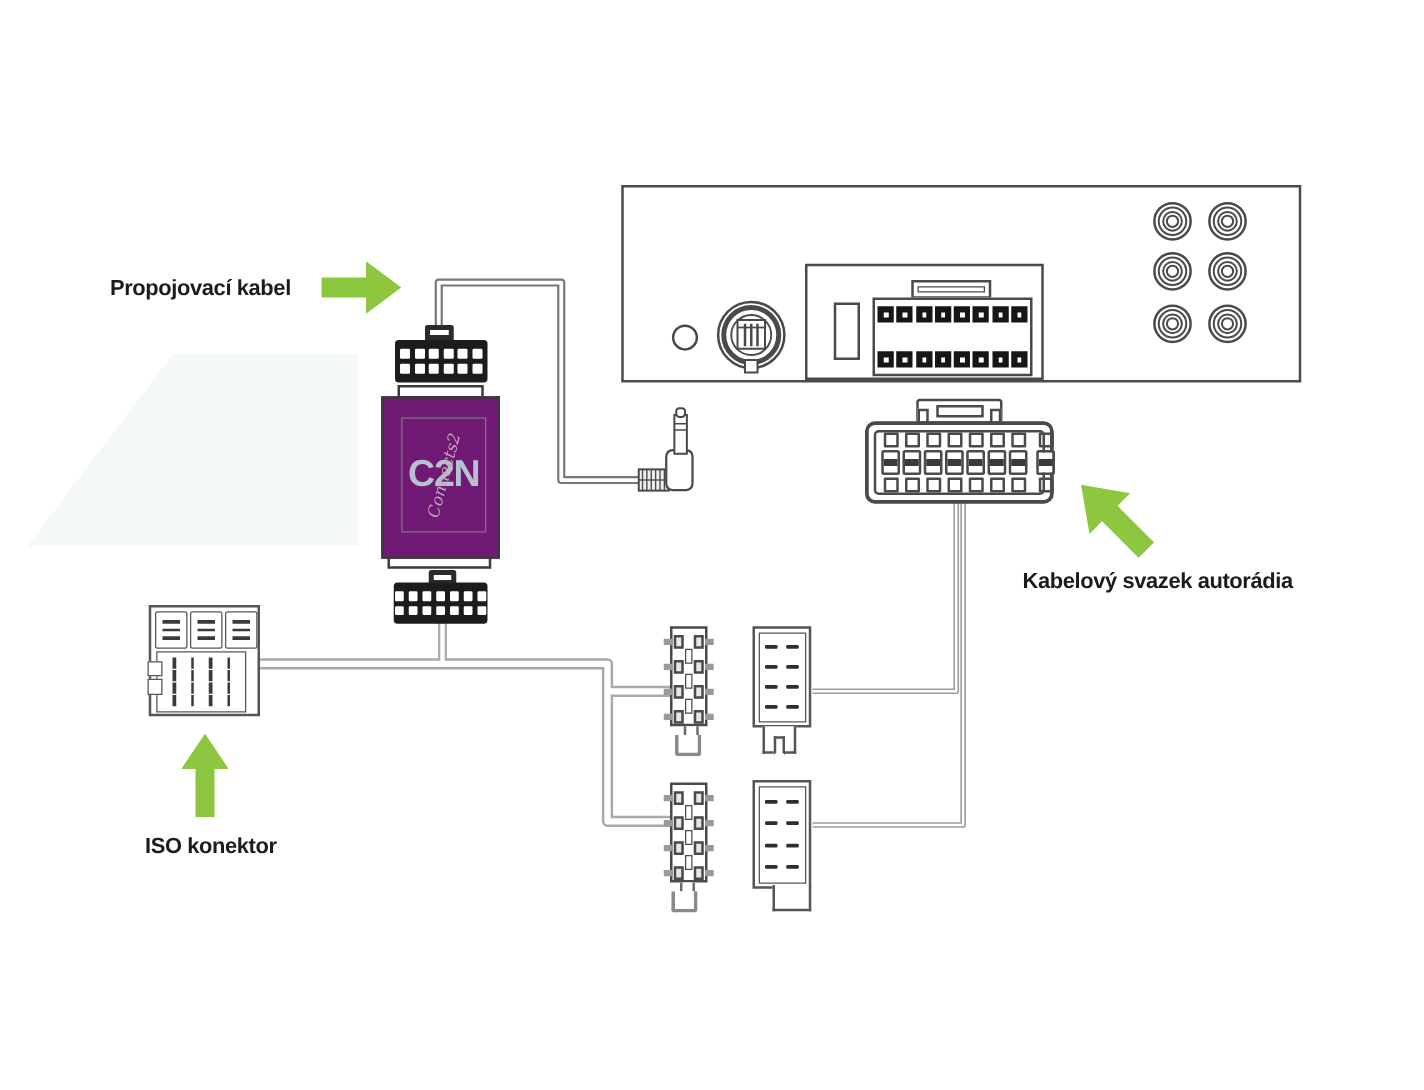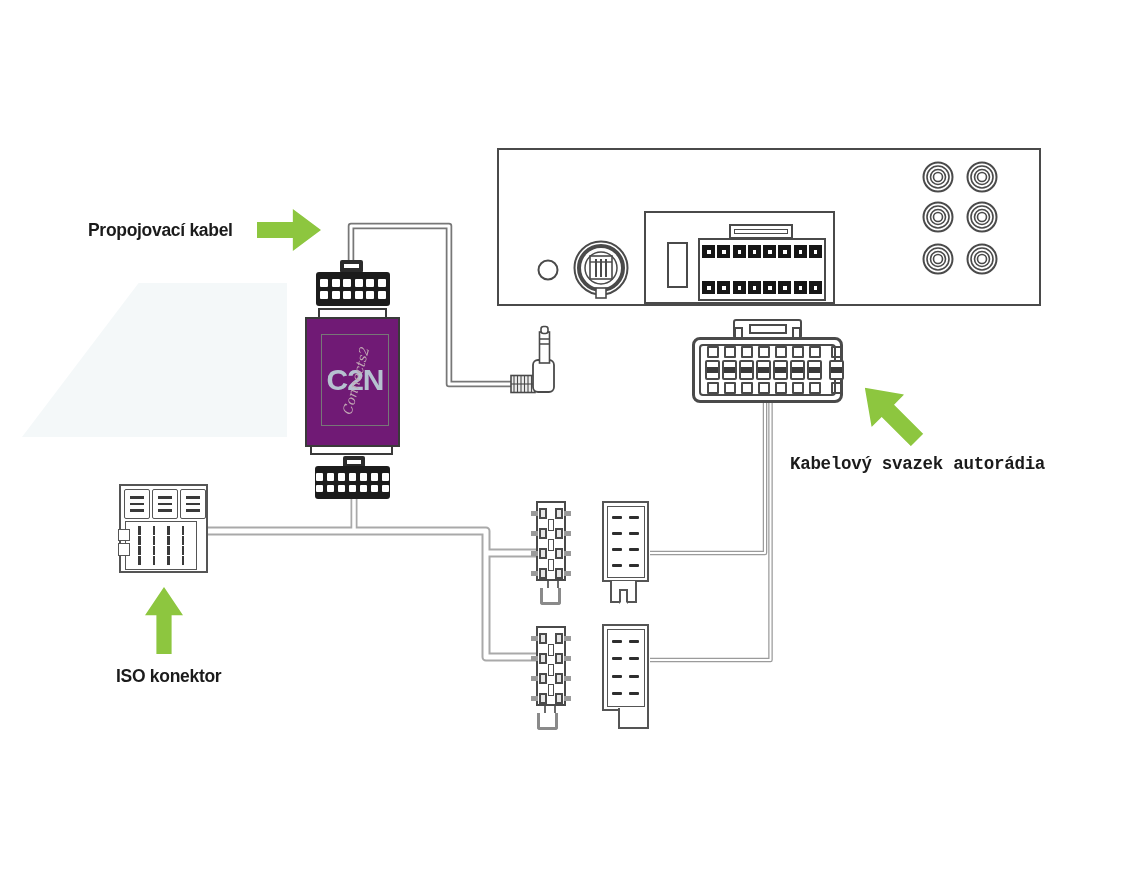--- a/index.html
+++ b/index.html
@@ -464,18 +464,18 @@
       <rect x="539.5" y="332" width="10" height="31" fill="#fff" stroke="#4a4a4a" stroke-width="1.6"></rect>
       <path d="M539.5,339 H549.5 M539.5,344 H549.5" stroke="#4a4a4a" stroke-width="1.3" fill="none"></path>
       <rect x="541" y="326.5" width="7" height="7" rx="2.5" fill="#fff" stroke="#4a4a4a" stroke-width="1.6"></rect>
     </g>
   </svg>
 
   <div class="abs lbl" style="left:88px;top:220px;">Propojovací kabel</div>
   <div class="abs arrow arrow-right"></div>
 
   <div class="abs arrow arrow-upleft"></div>
-  <div class="abs lbl" style="left:790px;top:454px;font-family:Liberation Mono, monospace;">Kabelový svazek autorádia</div>
+  <div class="abs lbl" style="left:818px;top:454px;">Kabelový svazek autorádia</div>
 
   <div class="abs arrow arrow-up"></div>
   <div class="abs lbl" style="left:116px;top:666px;">ISO konektor</div>
 
 </div>
 
 </body></html>

